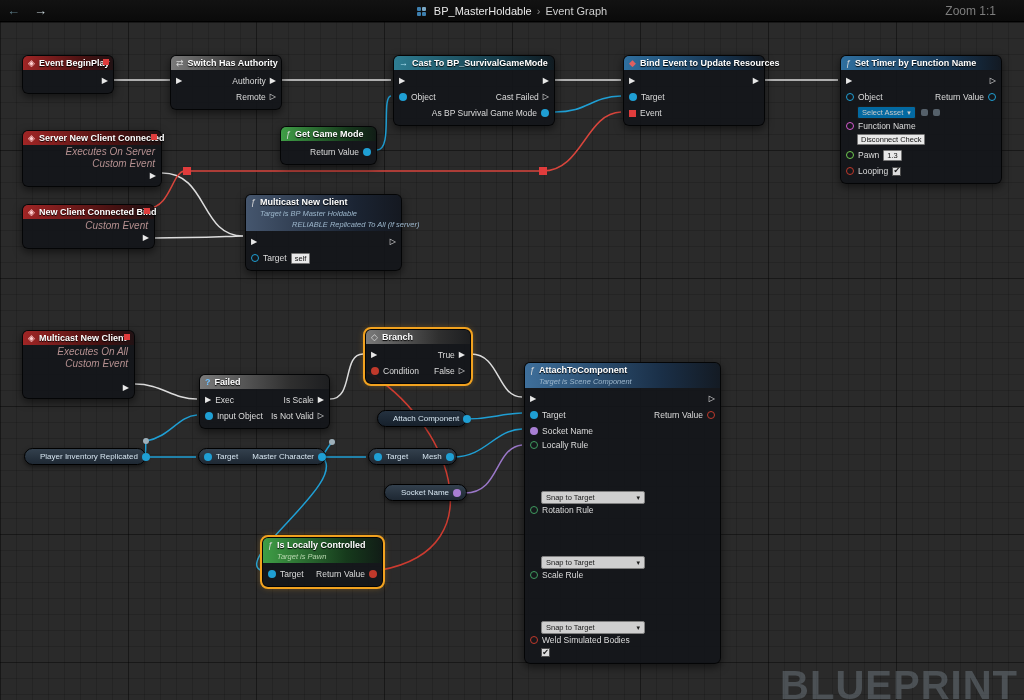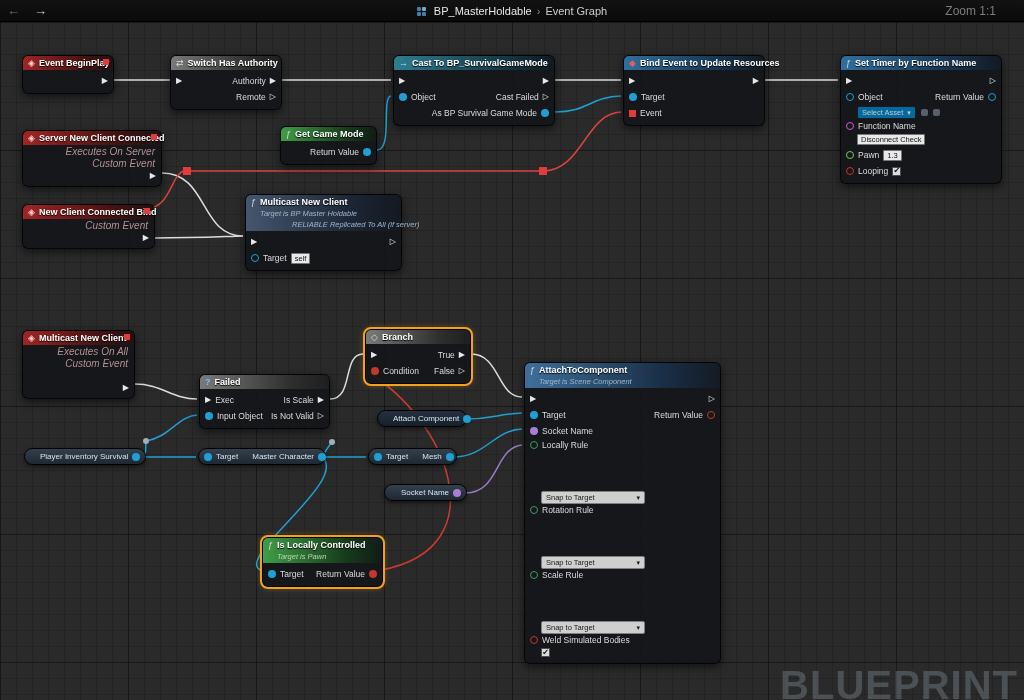--- a/index.html
+++ b/index.html
@@ -549,21 +549,21 @@
   </div>
 
   <div class="pill" style="left:377px;top:410px;width:90px;background:linear-gradient(#24313f,#16202b);">
     <span class="sp"></span>
       <span>Attach Component</span>
       <span class="pin-dot filled c-blue"></span>
   </div>
 
   <div class="pill" style="left:24px;top:448px;width:122px;">
     <span class="sp"></span>
-      <span>Player Inventory Survival</span>
+      <span>Player Inventory Replicated</span>
       <span class="pin-dot filled c-blue"></span>
   </div>
 
   <div class="pill" style="left:198px;top:448px;width:128px;">
     <span class="pin-dot filled c-blue"></span>
       <span>Target</span>
       <span class="sp"></span>
       <span>Master Character</span>
       <span class="pin-dot filled c-blue"></span>
   </div>

